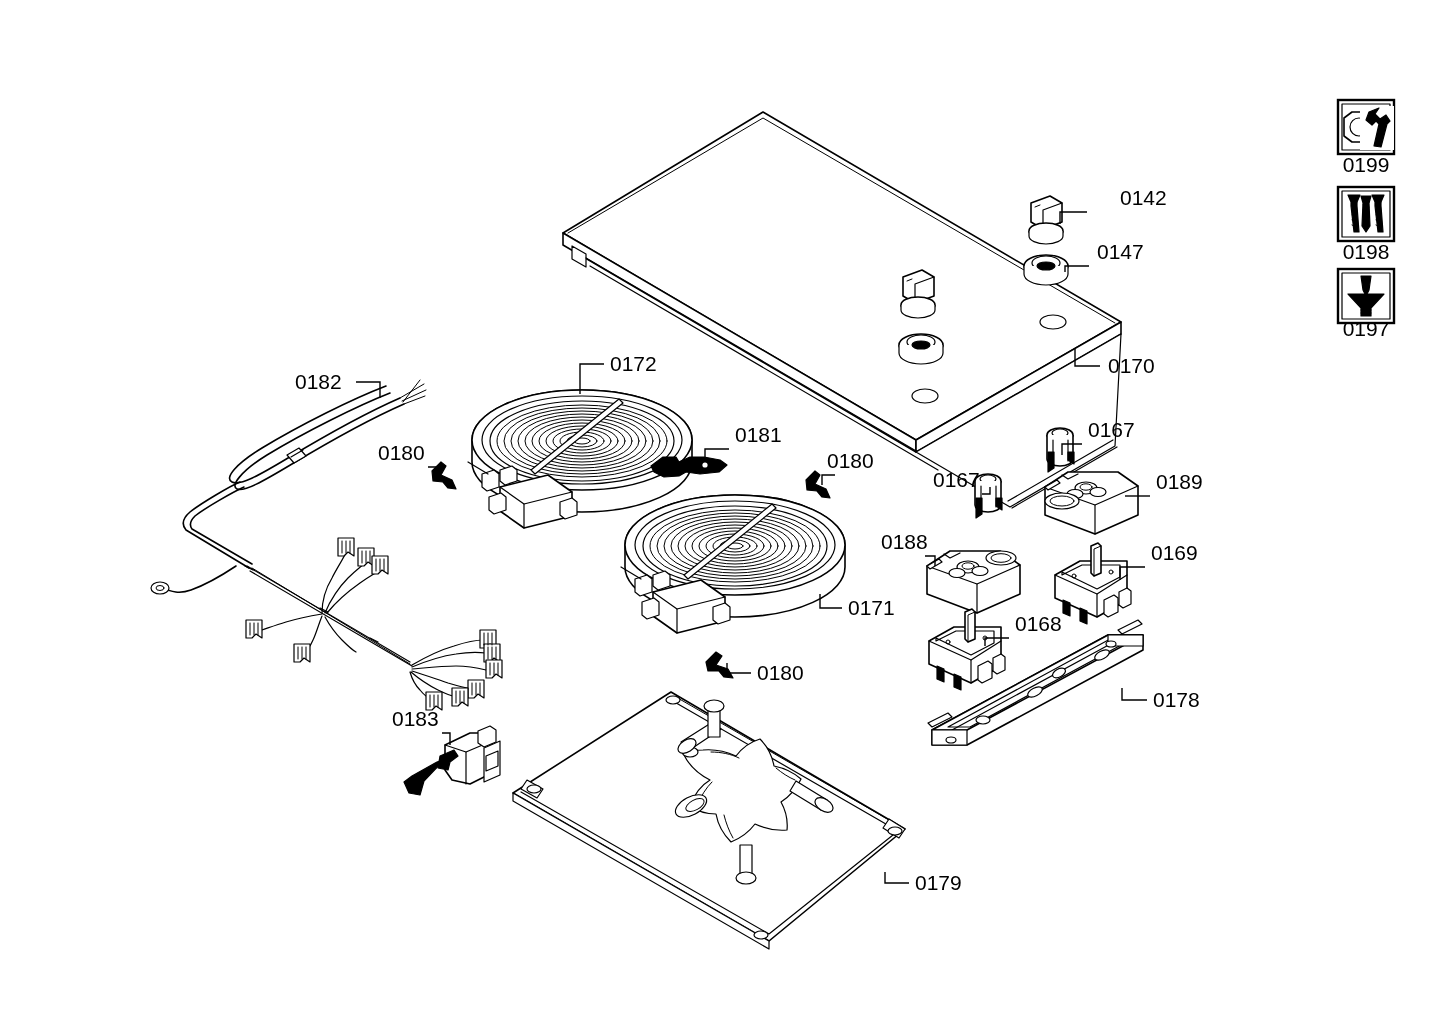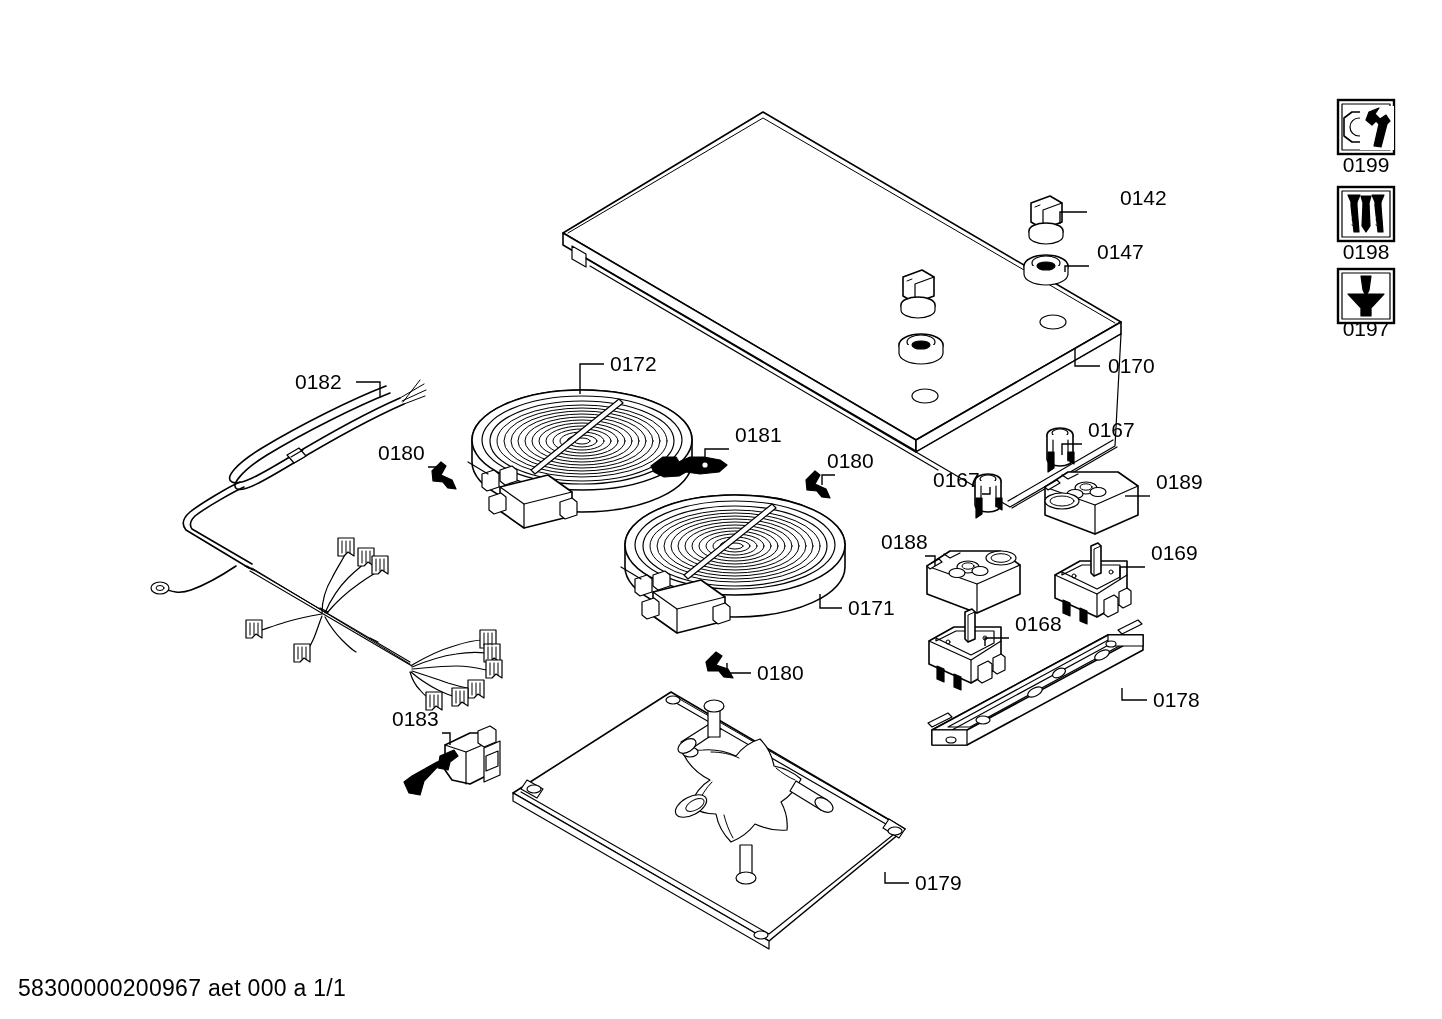--- a/index.html
+++ b/index.html
@@ -556,14 +556,13 @@
 
         <path class="blk" d="M1348,294 L1384,294 L1371,308 L1371,316 L1361,316 L1361,308 Z"></path>
         <path class="ln-h" stroke="#ffffff" d="M1361,310 L1371,310 M1361,313 L1371,313"></path>
         <path class="ln-h" stroke="#ffffff" d="M1356,296 L1376,296"></path>
       </g>
       <text x="1366" y="336" text-anchor="middle" class="legend-num" font-size="23">0197</text>
     </g>
 
   </svg>
 
-  <div class="footer-text">58300000200967  aet 000 a 1/1</div>
 </div>
 
 </body></html>

